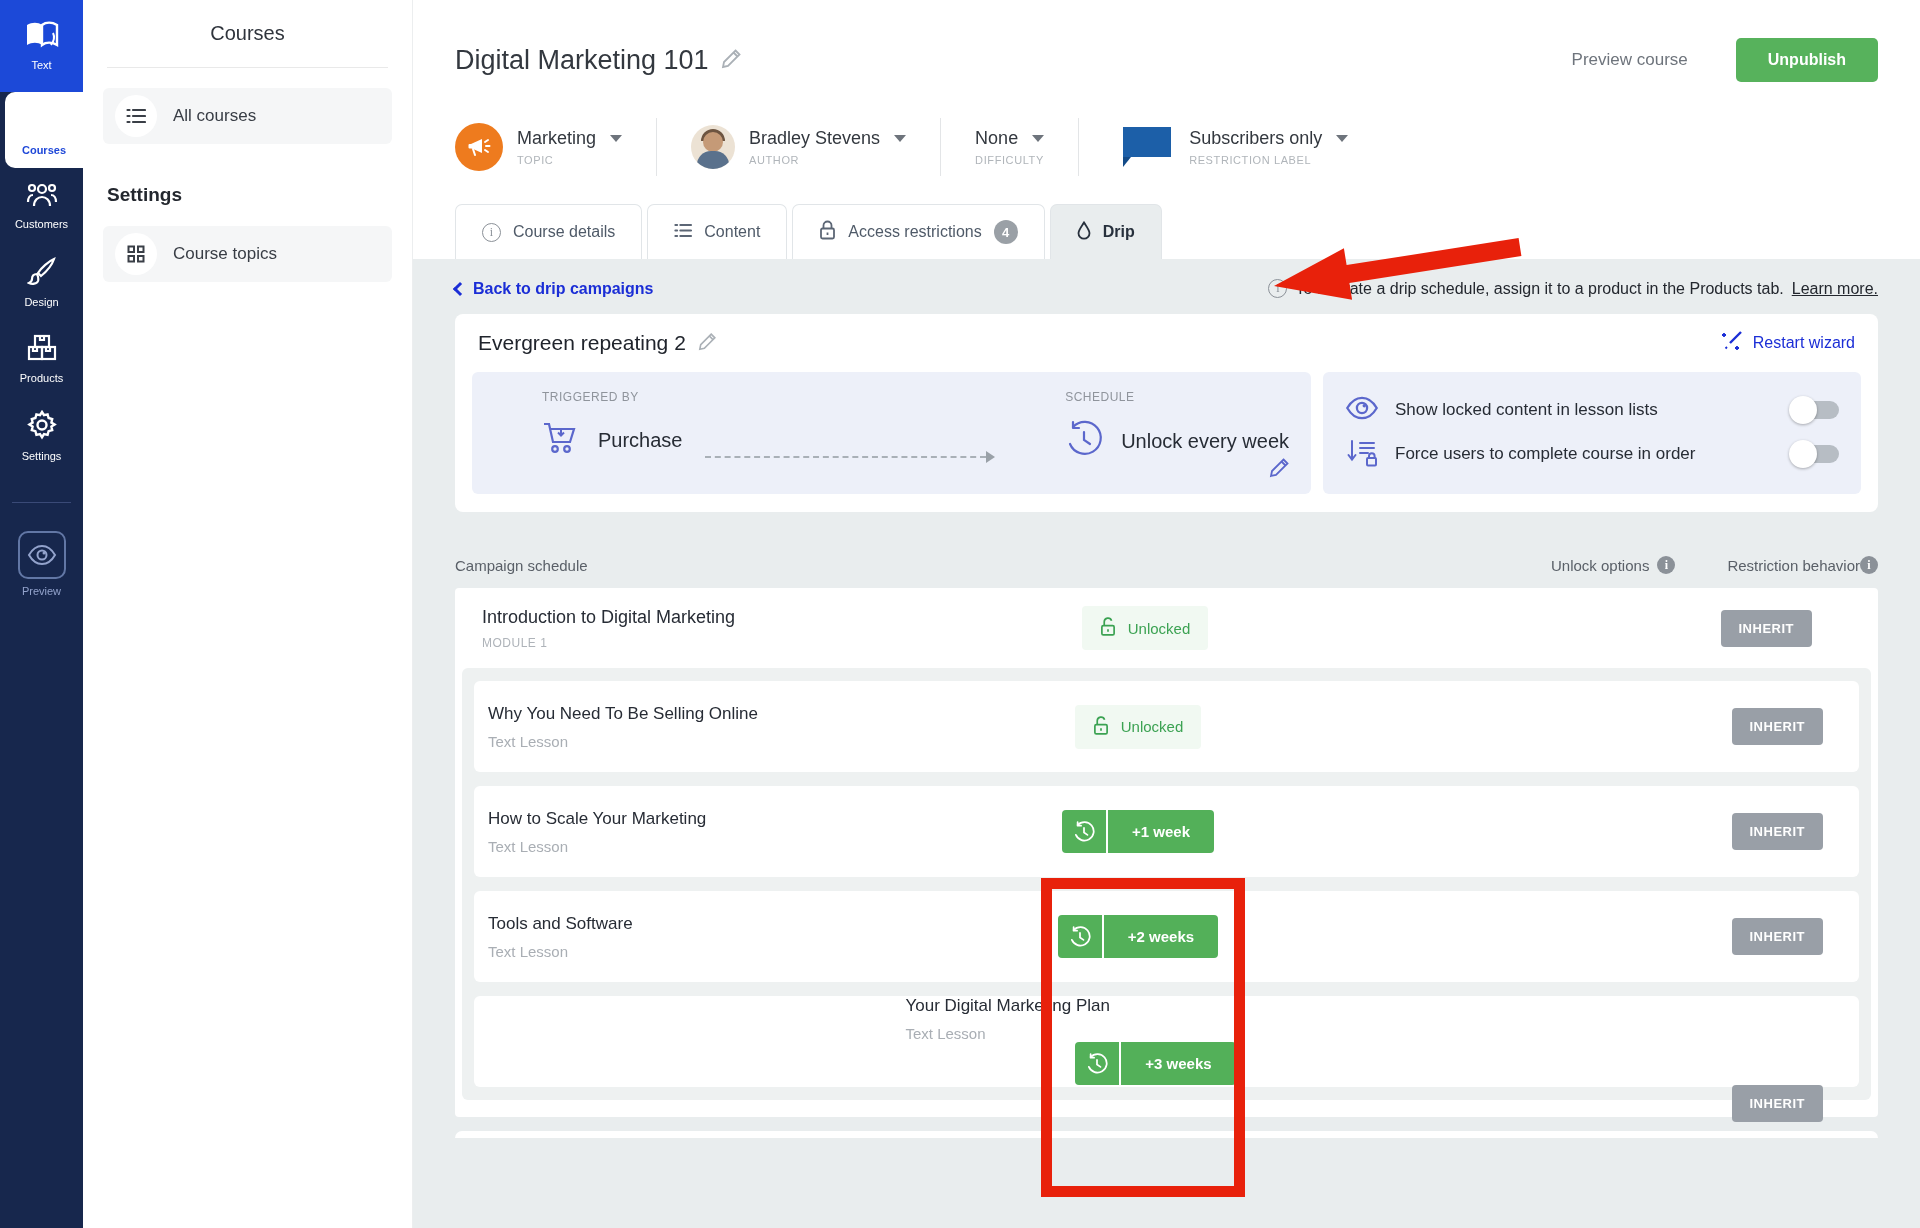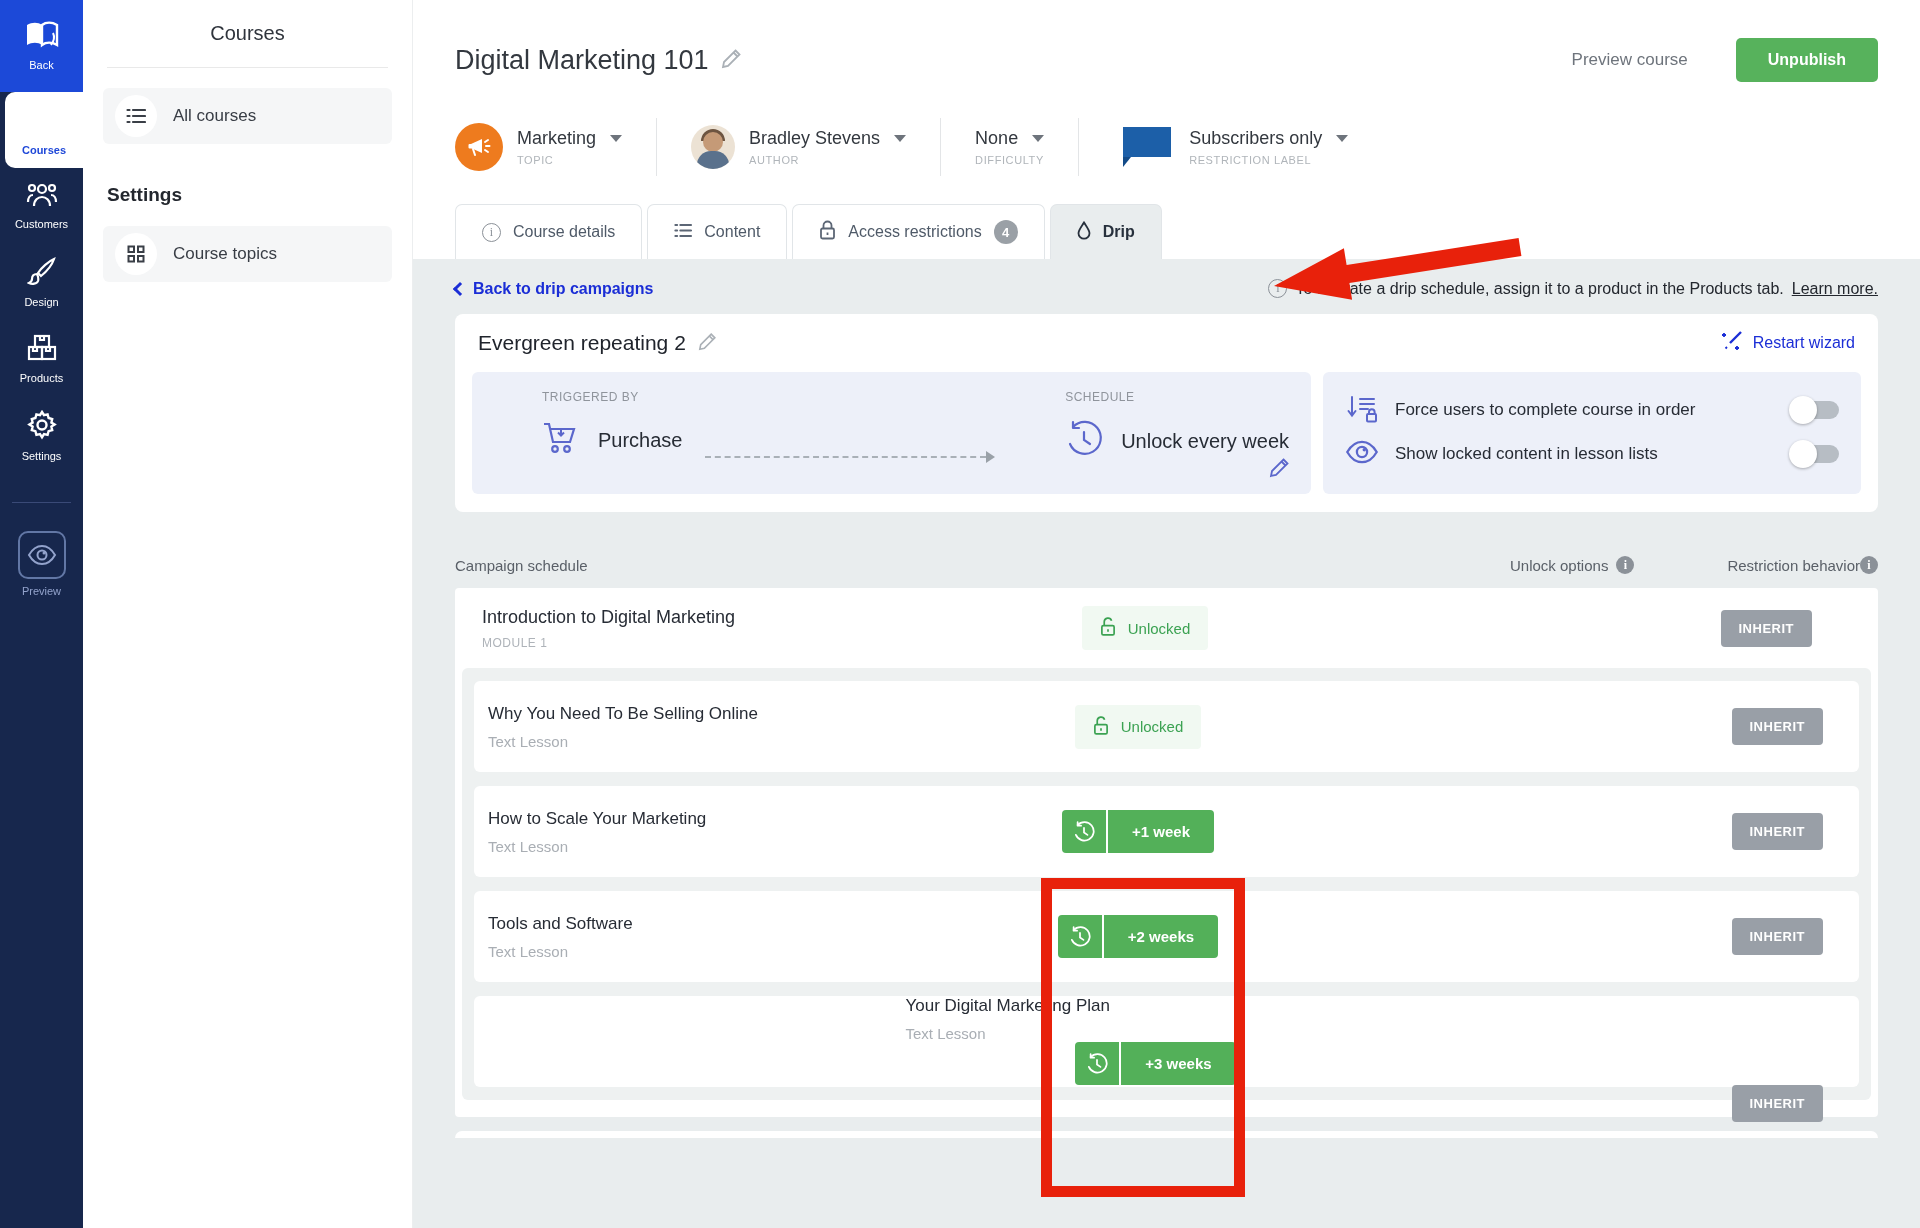--- a/index.html
+++ b/index.html
@@ -88,21 +88,21 @@
   .dash-line { flex:1; border-top:2px dashed #a9b0b7; }
   .dash-head { width:0; height:0; border-top:6px solid transparent; border-bottom:6px solid transparent; border-left:9px solid #9aa1a8; }
   .panel-edit { position:absolute; right:20px; bottom:12px; color:#5b67cc; cursor:pointer; }
   .tog-row { display:flex; align-items:center; gap:16px; height:44px; }
   .tog-row svg { color:#5b67cc; flex-shrink:0; }
   .tog-lab { font-size:17px; color:#272c35; }
   .toggle { margin-left:auto; width:46px; height:18px; border-radius:10px; background:#b7bdc4; position:relative; cursor:pointer; }
   .toggle .knob { position:absolute; left:-4px; top:-5px; width:28px; height:28px; border-radius:50%; background:#fff; box-shadow:0 1px 3px rgba(0,0,0,.3); }
 
   .sched-heads { display:flex; align-items:center; margin-top:44px; font-size:15px; color:#5a6068; }
-  .sh-unlock { position:absolute; left:1055px; display:flex; gap:8px; align-items:center; }
+  .sh-unlock { position:absolute; left:1096px; display:flex; gap:8px; align-items:center; }
   .sh-restrict { margin-left:auto; display:flex; align-items:center; }
   .sched-heads { position:relative; }
   .info-filled { width:18px; height:18px; border-radius:50%; background:#8b9198; color:#fff; font-size:12px; font-weight:bold; display:inline-flex; align-items:center; justify-content:center; font-family:"Liberation Serif","DejaVu Serif",serif; cursor:pointer; }
 
   .sched-card { background:#fff; border-radius:4px; margin-top:14px; padding-bottom:17px; }
   .mod-row { display:flex; align-items:center; height:80px; padding:0 66px 0 27px; }
   .mod-titles { width:513px; }
   .mod-title { font-size:18px; color:#272c35; }
   .mod-sub { font-size:12px; letter-spacing:.5px; color:#aeb3b9; margin-top:8px; }
   .unlock-cell { width:300px; display:flex; justify-content:center; }
@@ -129,21 +129,21 @@
 
 <div class="app">
 
   <nav class="rail">
     <div class="rail-item rail-home">
       <span><svg width="34" height="28" viewBox="0 0 34 28" fill="none" stroke="#fff" stroke-width="2.4">
             <path d="M2 4 C7 1 13 1 17 4 L17 24 C13 21 7 21 2 24 Z" fill="#fff" stroke="none"></path>
             <path d="M32 4 C27 1 21 1 17 4 L17 24 C21 21 27 21 32 24 Z"></path>
             <path d="M26 24 C29 20 30 16 28 12" stroke-width="2"></path>
           </svg></span>
-      <span class="lbl">Back</span>
+      <span class="lbl">Text</span>
     </div>
     <div class="rail-item rail-active">
       <span><svg width="30" height="28" viewBox="0 0 30 28" fill="none" stroke="currentColor" stroke-width="2.4">
             <rect x="2" y="4" width="6" height="20"></rect>
             <rect x="10" y="4" width="6" height="20"></rect>
             <path d="M18 6 L24 4 L29 23 L23 25 Z"></path>
             <path d="M4 9 h2 M12 9 h2"></path>
           </svg></span>
       <span class="lbl">Courses</span>
     </div>
@@ -383,38 +383,38 @@
               </div>
             </div>
             <span class="panel-edit"><svg width="22" height="22" viewBox="0 0 22 22" fill="none" stroke="currentColor" stroke-width="1.8">
                   <path d="M14.5 3.5 l4 4 L7 19 l-5 1 1-5 Z"></path>
                   <path d="M12.5 5.5 l4 4"></path>
                 </svg></span>
           </div>
 
           <div class="panel panel-toggles">
             <div class="tog-row">
+              <span><svg width="34" height="24" viewBox="0 0 30 20" fill="none" stroke="currentColor" stroke-width="2">
+                    <path d="M2 10 C6 3 11 1 15 1 s9 2 13 9 c-4 7-9 9-13 9 S6 17 2 10 Z"></path>
+                    <circle cx="15" cy="10" r="4.5"></circle>
+                    <circle cx="17" cy="8" r="1.5" fill="currentColor" stroke="none"></circle>
+                  </svg></span>
+              <span class="tog-lab">Show locked content in lesson lists</span>
+              <span class="toggle">
+                  <span class="knob"></span>
+                </span>
+            </div>
+            <div class="tog-row">
               <span><svg width="34" height="34" viewBox="0 0 34 34" fill="none" stroke="currentColor" stroke-width="2">
                     <path d="M7 6 v18 M3.5 20 l3.5 4.5 3.5-4.5" stroke-linecap="round"></path>
                     <path d="M15 8 h14 M15 13 h14 M15 18 h8" stroke-linecap="round"></path>
                     <rect x="22" y="23" width="9" height="7.5" rx="1"></rect>
                     <path d="M24 23 v-2 a2.8 2.8 0 0 1 5.6 0 v2"></path>
                   </svg></span>
               <span class="tog-lab">Force users to complete course in order</span>
-              <span class="toggle">
-                  <span class="knob"></span>
-                </span>
-            </div>
-            <div class="tog-row">
-              <span><svg width="34" height="24" viewBox="0 0 30 20" fill="none" stroke="currentColor" stroke-width="2">
-                    <path d="M2 10 C6 3 11 1 15 1 s9 2 13 9 c-4 7-9 9-13 9 S6 17 2 10 Z"></path>
-                    <circle cx="15" cy="10" r="4.5"></circle>
-                    <circle cx="17" cy="8" r="1.5" fill="currentColor" stroke="none"></circle>
-                  </svg></span>
-              <span class="tog-lab">Show locked content in lesson lists</span>
               <span class="toggle">
                   <span class="knob"></span>
                 </span>
             </div>
           </div>
         </div>
       </section>
 
       <div class="sched-heads">
         <span>Campaign schedule</span>

